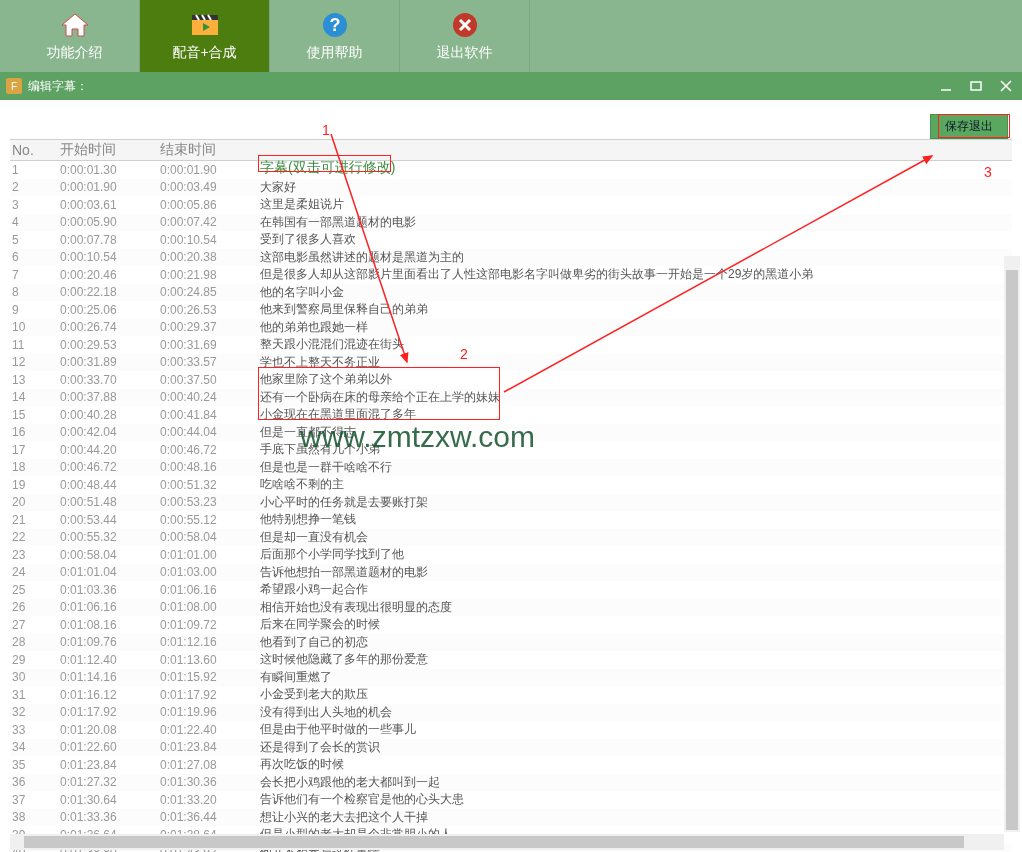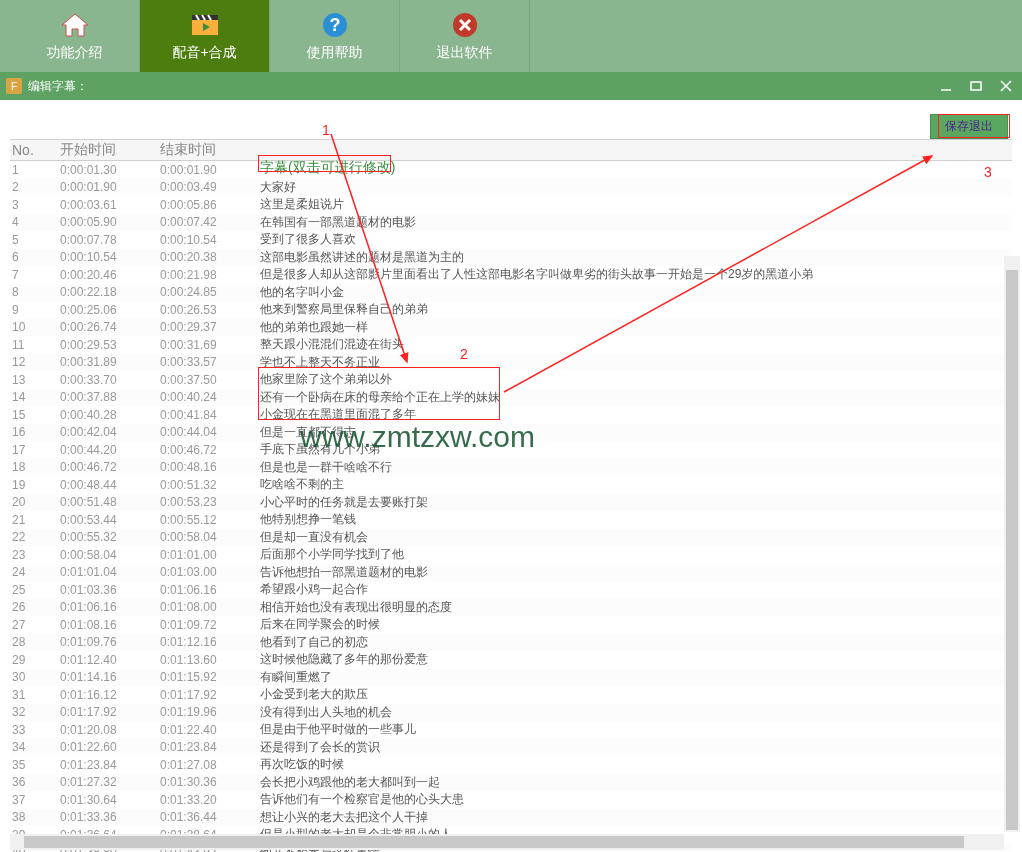--- a/index.html
+++ b/index.html
@@ -40,21 +40,21 @@
 .titlebar-icon { margin-right: 6px; width: 16px; height: 16px; background: #d9a441; border-radius: 2px; display: flex; align-items: center; justify-content: center; font-size: 10px; }
 .titlebar-spacer { flex: 1; }
 .win-controls { display: flex; gap: 10px; }
 .win-btn { width: 20px; height: 20px; display: flex; align-items: center; justify-content: center; cursor: pointer; color: #fff; }
 
 .content { position: relative; background: #fff; height: calc(852px - 72px - 28px); }
 .actions-bar { display: flex; justify-content: flex-end; padding: 14px 14px 0 0; }
 .save-btn {
   background: #5aa860;
   border: 1px solid #4b8f50;
-  color: #4c1d95;
+  color: #0f172a;
   padding: 3px 14px;
   font-size: 12px;
   cursor: pointer;
 }
 
 .table-wrap { padding: 0 10px; position: relative; }
 .table-header {
   display: flex;
   background: #f5f5f5;
   border-top: 1px solid #d0d0d0;

